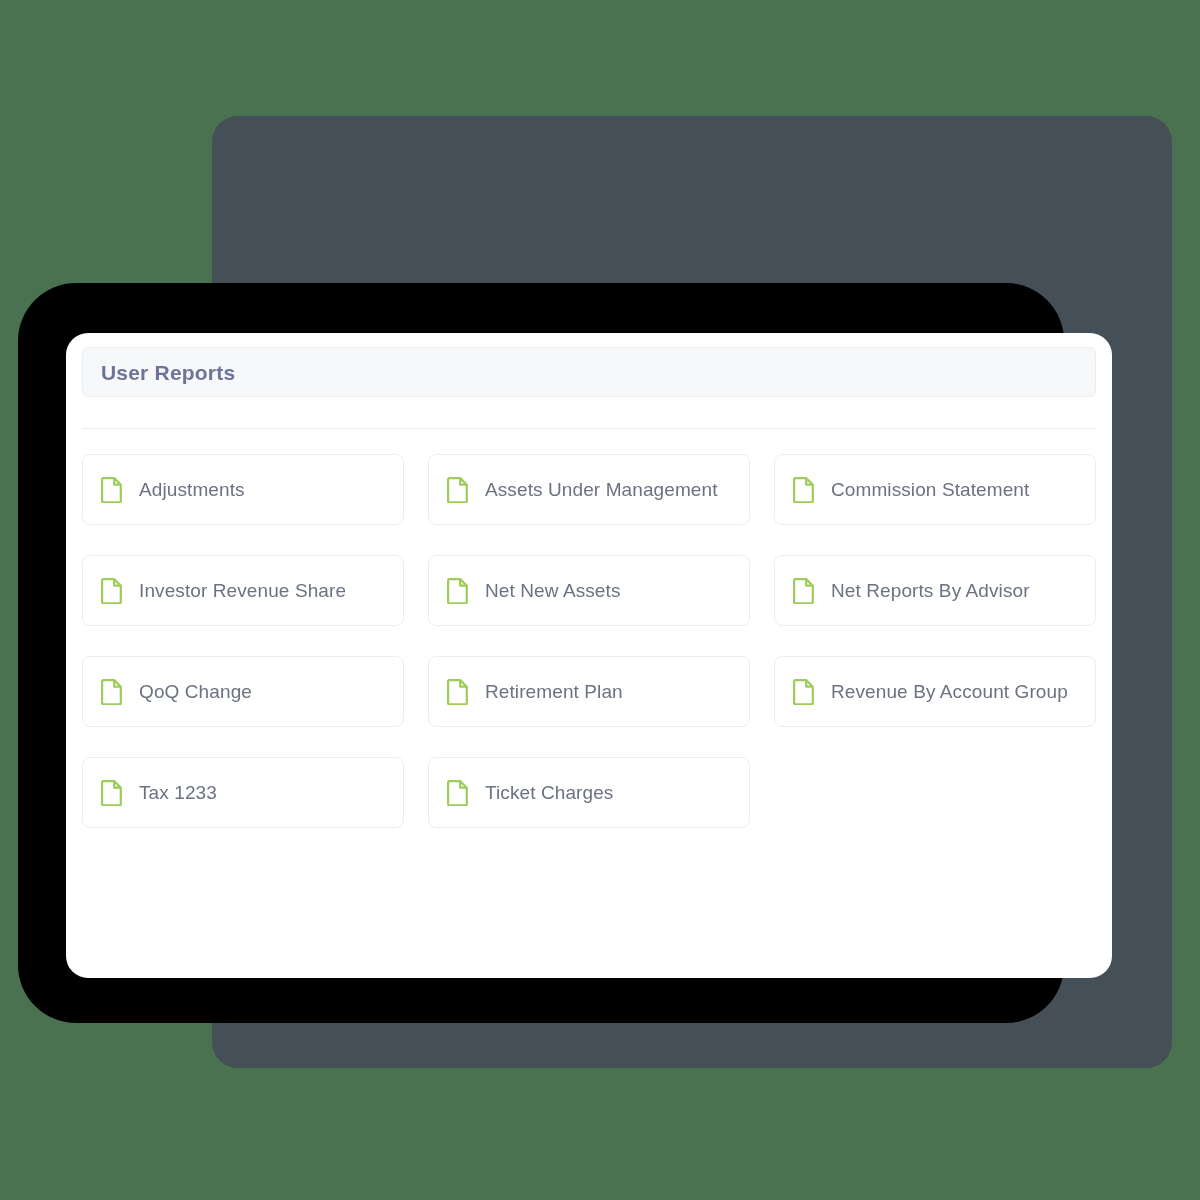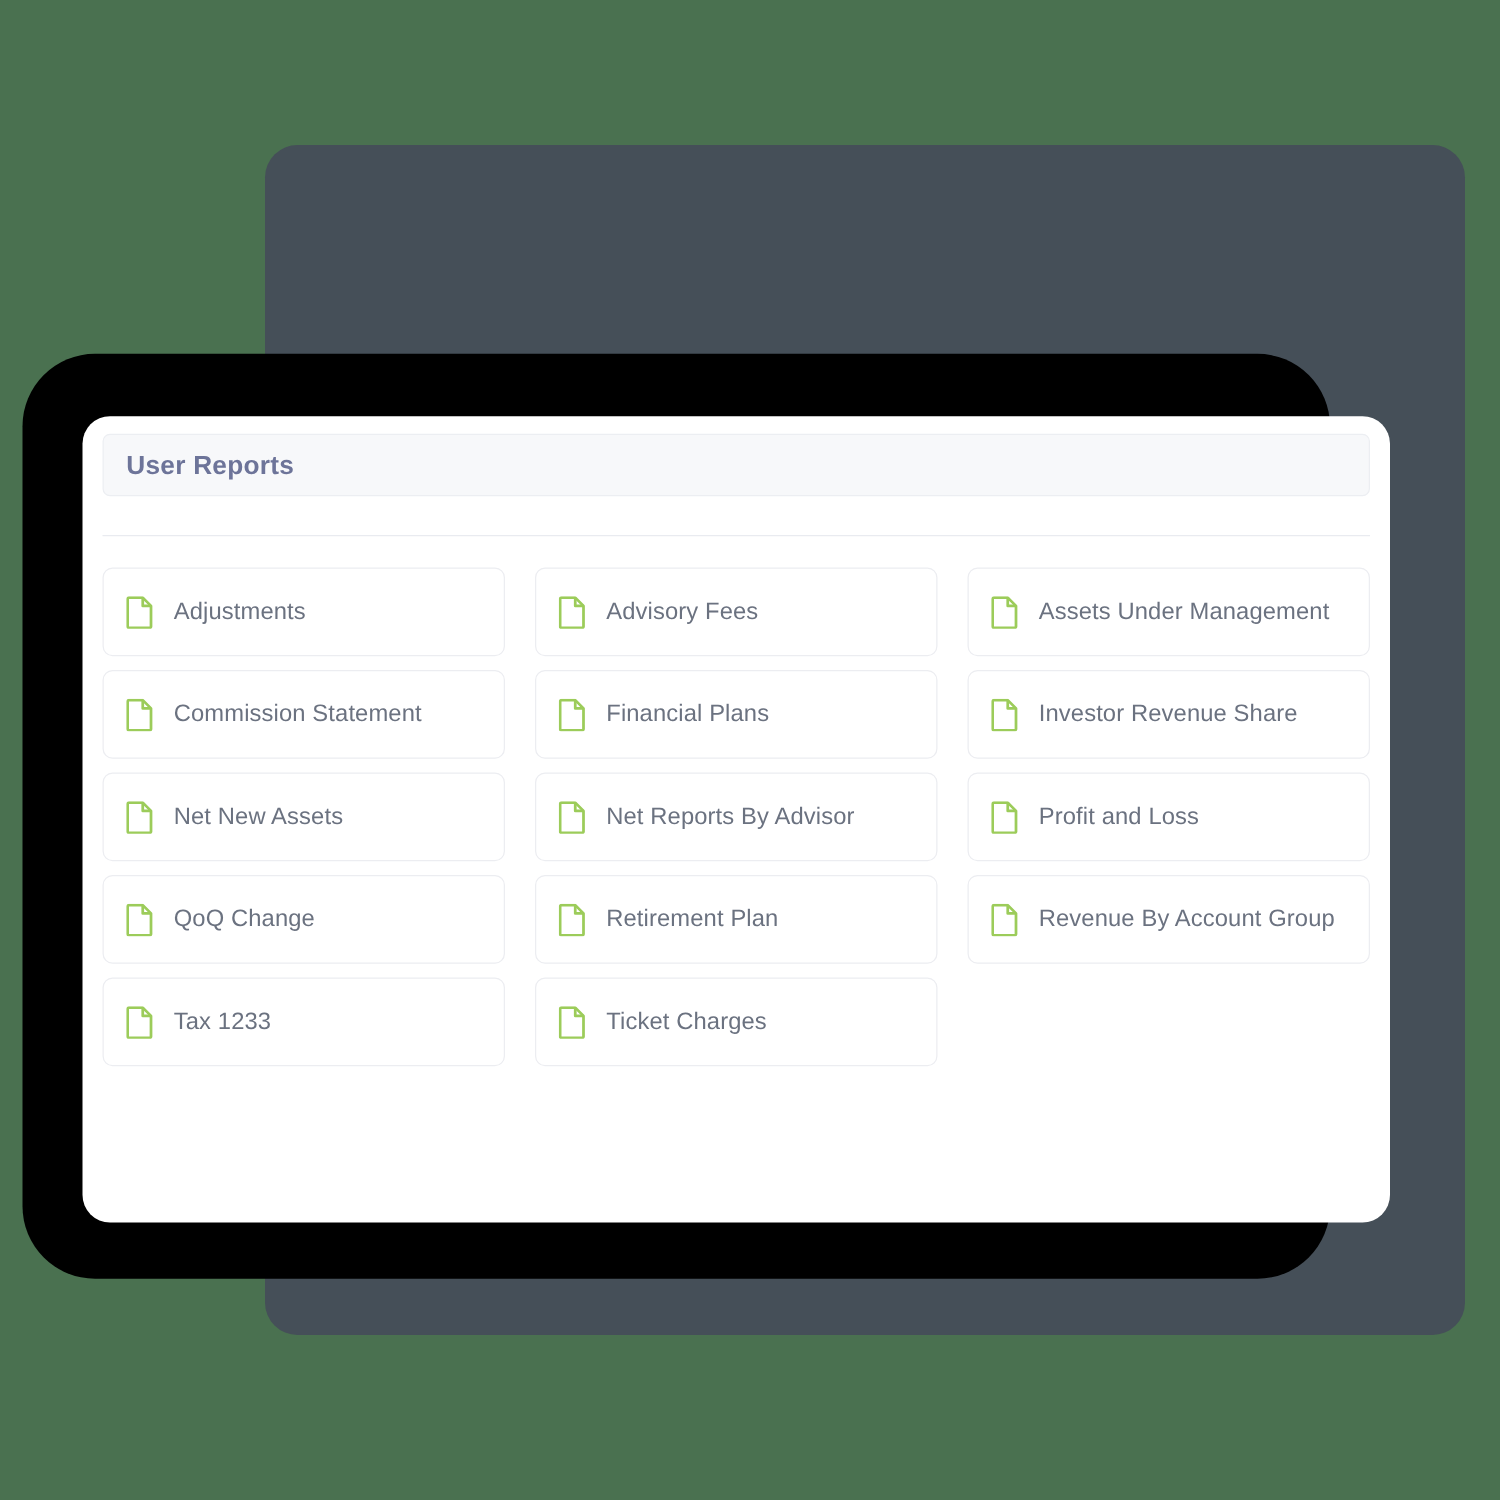--- a/index.html
+++ b/index.html
@@ -83,21 +83,21 @@
   .header-rule {
     height: 1px;
     background: #e9ebf0;
     margin: 31px 0 0 0;
   }
 
   
   .reports-grid {
     display: grid;
     grid-template-columns: repeat(3, 1fr);
-    gap: 11px 24px;
+    gap: 30px 24px;
     padding: 25px 0 0 0;
   }
 
   .report-tile {
     height: 71px;
     background: #ffffff;
     border: 1px solid #ecedf1;
     border-radius: 8px;
     display: flex;
     align-items: center;
@@ -148,56 +148,38 @@
     </span>
     <span class="tile-label">Adjustments</span>
   </div>
         <div class="report-tile">
     <span class="tile-icon-wrap">
       <svg class="tile-icon" viewBox="0 0 22 26" fill="none" xmlns="http://www.w3.org/2000/svg" aria-hidden="true">
         <path d="M2.2 1.1 H13.2 L19.8 7.7 V24.2 A1.1 1.1 0 0 1 18.7 25.3 H2.2 A1.1 1.1 0 0 1 1.1 24.2 V2.2 A1.1 1.1 0 0 1 2.2 1.1 Z" stroke="#9ccc5a" stroke-width="2.2" stroke-linejoin="round" fill="none"></path>
         <path d="M13.2 1.1 V7.7 H19.8" stroke="#9ccc5a" stroke-width="2.2" stroke-linejoin="round" fill="none"></path>
       </svg>
     </span>
-    <span class="tile-label">Advisory Fees</span>
-  </div>
-        <div class="report-tile">
-    <span class="tile-icon-wrap">
-      <svg class="tile-icon" viewBox="0 0 22 26" fill="none" xmlns="http://www.w3.org/2000/svg" aria-hidden="true">
-        <path d="M2.2 1.1 H13.2 L19.8 7.7 V24.2 A1.1 1.1 0 0 1 18.7 25.3 H2.2 A1.1 1.1 0 0 1 1.1 24.2 V2.2 A1.1 1.1 0 0 1 2.2 1.1 Z" stroke="#9ccc5a" stroke-width="2.2" stroke-linejoin="round" fill="none"></path>
-        <path d="M13.2 1.1 V7.7 H19.8" stroke="#9ccc5a" stroke-width="2.2" stroke-linejoin="round" fill="none"></path>
-      </svg>
-    </span>
     <span class="tile-label">Assets Under Management</span>
   </div>
         <div class="report-tile">
     <span class="tile-icon-wrap">
       <svg class="tile-icon" viewBox="0 0 22 26" fill="none" xmlns="http://www.w3.org/2000/svg" aria-hidden="true">
         <path d="M2.2 1.1 H13.2 L19.8 7.7 V24.2 A1.1 1.1 0 0 1 18.7 25.3 H2.2 A1.1 1.1 0 0 1 1.1 24.2 V2.2 A1.1 1.1 0 0 1 2.2 1.1 Z" stroke="#9ccc5a" stroke-width="2.2" stroke-linejoin="round" fill="none"></path>
         <path d="M13.2 1.1 V7.7 H19.8" stroke="#9ccc5a" stroke-width="2.2" stroke-linejoin="round" fill="none"></path>
       </svg>
     </span>
     <span class="tile-label">Commission Statement</span>
   </div>
         <div class="report-tile">
     <span class="tile-icon-wrap">
       <svg class="tile-icon" viewBox="0 0 22 26" fill="none" xmlns="http://www.w3.org/2000/svg" aria-hidden="true">
         <path d="M2.2 1.1 H13.2 L19.8 7.7 V24.2 A1.1 1.1 0 0 1 18.7 25.3 H2.2 A1.1 1.1 0 0 1 1.1 24.2 V2.2 A1.1 1.1 0 0 1 2.2 1.1 Z" stroke="#9ccc5a" stroke-width="2.2" stroke-linejoin="round" fill="none"></path>
         <path d="M13.2 1.1 V7.7 H19.8" stroke="#9ccc5a" stroke-width="2.2" stroke-linejoin="round" fill="none"></path>
       </svg>
     </span>
-    <span class="tile-label">Financial Plans</span>
-  </div>
-        <div class="report-tile">
-    <span class="tile-icon-wrap">
-      <svg class="tile-icon" viewBox="0 0 22 26" fill="none" xmlns="http://www.w3.org/2000/svg" aria-hidden="true">
-        <path d="M2.2 1.1 H13.2 L19.8 7.7 V24.2 A1.1 1.1 0 0 1 18.7 25.3 H2.2 A1.1 1.1 0 0 1 1.1 24.2 V2.2 A1.1 1.1 0 0 1 2.2 1.1 Z" stroke="#9ccc5a" stroke-width="2.2" stroke-linejoin="round" fill="none"></path>
-        <path d="M13.2 1.1 V7.7 H19.8" stroke="#9ccc5a" stroke-width="2.2" stroke-linejoin="round" fill="none"></path>
-      </svg>
-    </span>
     <span class="tile-label">Investor Revenue Share</span>
   </div>
         <div class="report-tile">
     <span class="tile-icon-wrap">
       <svg class="tile-icon" viewBox="0 0 22 26" fill="none" xmlns="http://www.w3.org/2000/svg" aria-hidden="true">
         <path d="M2.2 1.1 H13.2 L19.8 7.7 V24.2 A1.1 1.1 0 0 1 18.7 25.3 H2.2 A1.1 1.1 0 0 1 1.1 24.2 V2.2 A1.1 1.1 0 0 1 2.2 1.1 Z" stroke="#9ccc5a" stroke-width="2.2" stroke-linejoin="round" fill="none"></path>
         <path d="M13.2 1.1 V7.7 H19.8" stroke="#9ccc5a" stroke-width="2.2" stroke-linejoin="round" fill="none"></path>
       </svg>
     </span>
     <span class="tile-label">Net New Assets</span>
@@ -211,29 +193,20 @@
     </span>
     <span class="tile-label">Net Reports By Advisor</span>
   </div>
         <div class="report-tile">
     <span class="tile-icon-wrap">
       <svg class="tile-icon" viewBox="0 0 22 26" fill="none" xmlns="http://www.w3.org/2000/svg" aria-hidden="true">
         <path d="M2.2 1.1 H13.2 L19.8 7.7 V24.2 A1.1 1.1 0 0 1 18.7 25.3 H2.2 A1.1 1.1 0 0 1 1.1 24.2 V2.2 A1.1 1.1 0 0 1 2.2 1.1 Z" stroke="#9ccc5a" stroke-width="2.2" stroke-linejoin="round" fill="none"></path>
         <path d="M13.2 1.1 V7.7 H19.8" stroke="#9ccc5a" stroke-width="2.2" stroke-linejoin="round" fill="none"></path>
       </svg>
     </span>
-    <span class="tile-label">Profit and Loss</span>
-  </div>
-        <div class="report-tile">
-    <span class="tile-icon-wrap">
-      <svg class="tile-icon" viewBox="0 0 22 26" fill="none" xmlns="http://www.w3.org/2000/svg" aria-hidden="true">
-        <path d="M2.2 1.1 H13.2 L19.8 7.7 V24.2 A1.1 1.1 0 0 1 18.7 25.3 H2.2 A1.1 1.1 0 0 1 1.1 24.2 V2.2 A1.1 1.1 0 0 1 2.2 1.1 Z" stroke="#9ccc5a" stroke-width="2.2" stroke-linejoin="round" fill="none"></path>
-        <path d="M13.2 1.1 V7.7 H19.8" stroke="#9ccc5a" stroke-width="2.2" stroke-linejoin="round" fill="none"></path>
-      </svg>
-    </span>
     <span class="tile-label">QoQ Change</span>
   </div>
         <div class="report-tile">
     <span class="tile-icon-wrap">
       <svg class="tile-icon" viewBox="0 0 22 26" fill="none" xmlns="http://www.w3.org/2000/svg" aria-hidden="true">
         <path d="M2.2 1.1 H13.2 L19.8 7.7 V24.2 A1.1 1.1 0 0 1 18.7 25.3 H2.2 A1.1 1.1 0 0 1 1.1 24.2 V2.2 A1.1 1.1 0 0 1 2.2 1.1 Z" stroke="#9ccc5a" stroke-width="2.2" stroke-linejoin="round" fill="none"></path>
         <path d="M13.2 1.1 V7.7 H19.8" stroke="#9ccc5a" stroke-width="2.2" stroke-linejoin="round" fill="none"></path>
       </svg>
     </span>
     <span class="tile-label">Retirement Plan</span>

